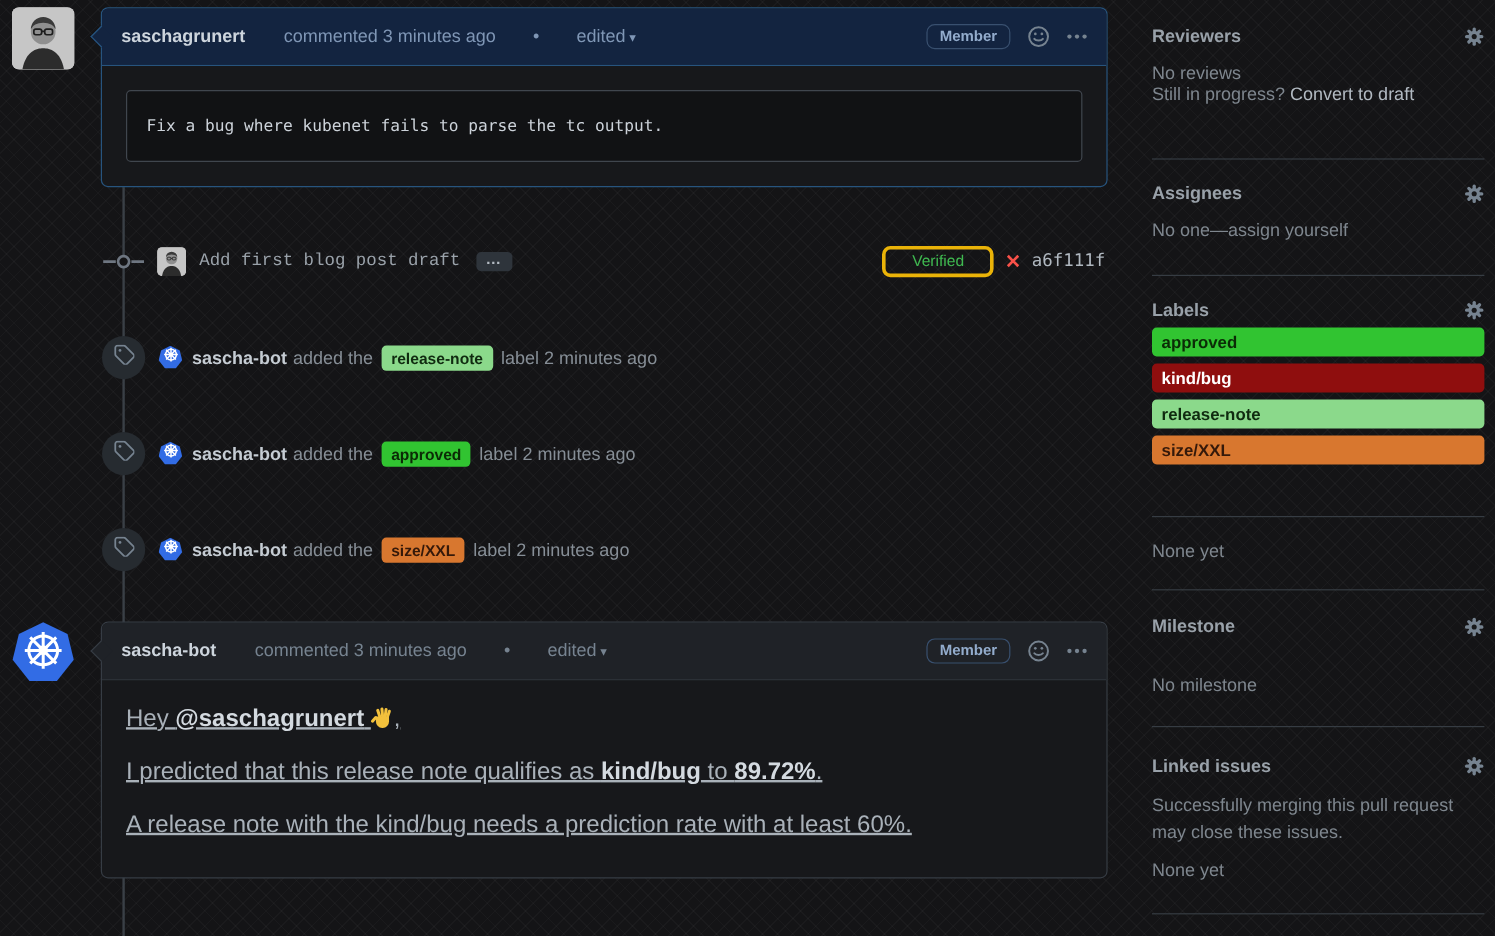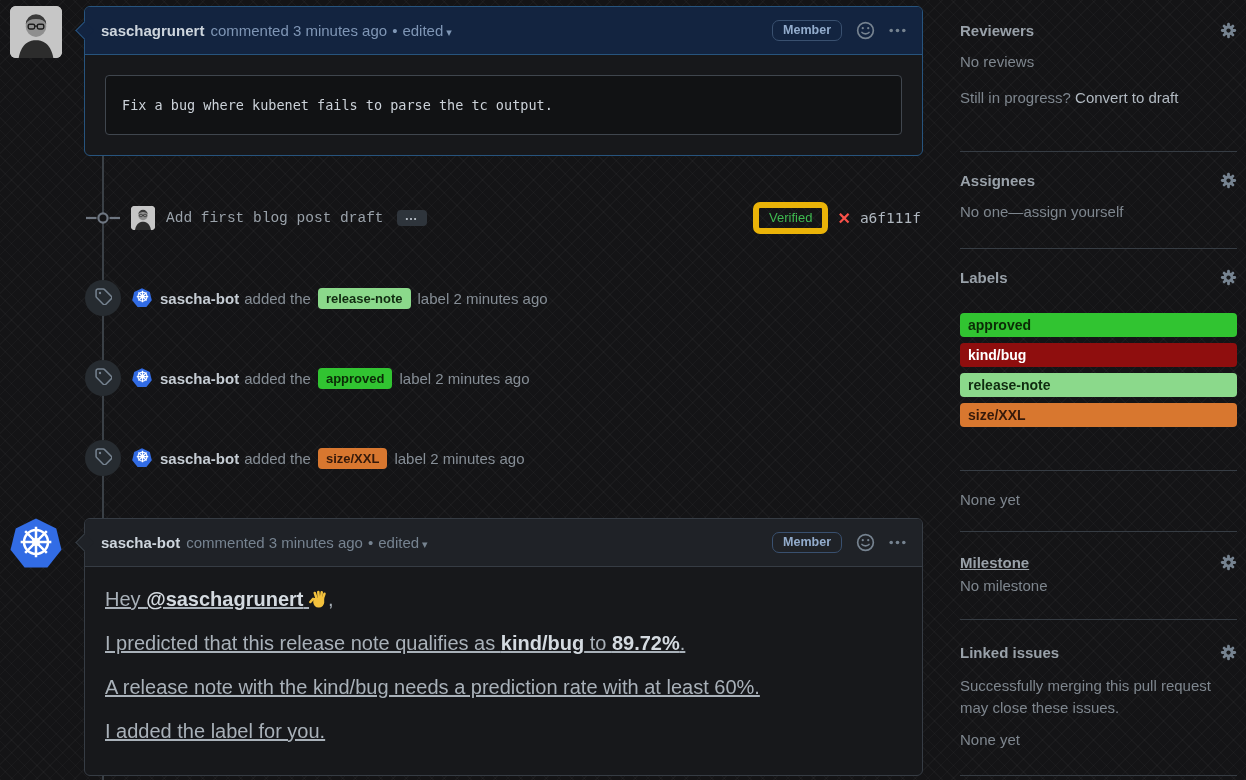--- a/index.html
+++ b/index.html
@@ -21,21 +21,21 @@
     clip-path:polygon(50% 1%, 89% 20%, 99% 61%, 72% 95%, 28% 95%, 1% 61%, 11% 20%);}
   .avatar-sm{width:24px;height:24px;border-radius:4px;overflow:hidden;background:#c9c9c9;flex:0 0 auto;}
   .avatar-bot-sm{width:20px;height:20px;flex:0 0 auto;display:flex;align-items:center;justify-content:center;background:#326ce5;
     clip-path:polygon(50% 1%, 89% 20%, 99% 61%, 72% 95%, 28% 95%, 1% 61%, 11% 20%);}
   .avatar-lg svg.person, .avatar-sm svg.person{display:block;width:100%;height:100%;}
 
   
   .comment{position:absolute;left:84px;width:837px;border-radius:6px;z-index:1;background:#17181b;}
   .comment-1{top:6px;border:1px solid #27547e;}
   .comment-2{top:518px;border:1px solid #363c44;}
-  .comment-header{height:47px;display:flex;align-items:center;padding:0 16px;border-radius:5px 5px 0 0;font-size:15px;position:relative;}
+  .comment-header{height:47px;display:flex;align-items:center;padding:0 16px;border-radius:5px 5px 0 0;font-size:15px;position:relative;gap:26px;}
   .comment-1 .comment-header{background:#132440;border-bottom:1px solid #27547e;color:#7f96b5;}
   .comment-2 .comment-header{background:#1f2227;border-bottom:1px solid #363c44;color:#768390;}
   .comment-arrow{position:absolute;left:-7px;top:17px;width:12px;height:12px;transform:rotate(45deg);z-index:3;}
   .comment-1 .comment-arrow{background:#132440;border-left:1px solid #27547e;border-bottom:1px solid #27547e;}
   .comment-2 .comment-arrow{background:#1f2227;border-left:1px solid #363c44;border-bottom:1px solid #363c44;}
   .author{font-weight:bold;color:#cdd5dd;margin-right:6px;cursor:pointer;}
   .meta{margin-right:5px;}
   .sep{margin-right:5px;}
   .edited{cursor:pointer;}
   .caret{font-size:11px;margin-left:3px;}
@@ -52,21 +52,21 @@
   .wave-slot svg{vertical-align:-3px;}
 
   
   .commit-event{position:absolute;left:84px;top:202px;width:837px;height:32px;display:flex;align-items:center;z-index:1;}
   .commit-icon-slot{margin-left:1px;display:flex;align-items:center;}
   .commit-event .avatar-sm{margin-left:10px;}
   .commit-msg{margin-left:11px;font-family:Liberation Mono, monospace;font-size:14.5px;color:#9aa2aa;cursor:pointer;}
   .expander-btn{margin-left:13px;background:#2e343b;color:#b3bac2;border-radius:4px;font-size:13px;font-weight:bold;
     padding:1px 8px 5px 8px;line-height:10px;cursor:pointer;letter-spacing:1px;}
   .commit-right{margin-left:auto;display:flex;align-items:center;gap:9px;}
-  .verified-badge{border:6px solid #eab308;border-radius:7px;color:#3fb950;font-size:13px;padding:2px 10px;line-height:1.3;}
+  .verified-badge{border:3px solid #eab308;border-radius:7px;color:#3fb950;font-size:13px;padding:2px 22px;line-height:1.3;}
   .status-x{color:#f85149;font-weight:bold;font-size:16px;cursor:pointer;}
   .commit-sha{font-family:"DejaVu Sans Mono", monospace;font-size:14.5px;color:#b0b8c0;cursor:pointer;}
 
   
   .label-events{position:absolute;left:84px;top:280px;width:837px;z-index:1;}
   .label-event{height:36px;display:flex;align-items:center;margin-bottom:44px;}
   .tag-circle{width:36px;height:36px;margin-left:1px;border-radius:50%;background:#262b30;display:flex;align-items:center;justify-content:center;flex:0 0 auto;}
   .label-event .avatar-bot-sm{margin-left:11px;}
   .le-text{margin-left:8px;font-size:15px;color:#868e96;display:flex;align-items:center;flex-wrap:nowrap;}
   .le-actor{font-weight:bold;color:#c5ccd3;margin-right:5px;cursor:pointer;}
@@ -74,28 +74,28 @@
   .le-post{margin-left:7px;}
   .pill{display:inline-block;font-weight:bold;font-size:13px;padding:4px 8px;border-radius:4px;line-height:1;cursor:pointer;}
 
   
   .sidebar{position:absolute;left:960px;top:0;width:277px;z-index:1;}
   .sb-section{border-bottom:1px solid #363c43;}
   .sb-head{display:flex;align-items:flex-start;justify-content:space-between;font-size:15px;font-weight:bold;color:#99a1a9;cursor:pointer;}
   .sb-body{font-size:15px;color:#7e868e;}
   .gear-slot{display:flex;align-items:center;}
   .s1{padding:22px 0 45px;} .s1 .sb-head{margin-bottom:14px;}
-  .s1 .hint{margin-top:19px;}
+  .s1 .hint{margin-top:0;}
   .link-strong{color:#b2bac2;cursor:pointer;}
   .link-plain{cursor:pointer;}
   .s2{padding:20px 0 28px;} .s2 .sb-head{margin-bottom:14px;}
-  .s3{padding:20px 0 37px;} .s3 .sb-head{margin-bottom:27px;gap:37px;}
+  .s3{padding:20px 0 37px;} .s3 .sb-head{margin-bottom:6px;gap:37px;}
   .sb-label{height:24px;line-height:24px;font-size:14px;font-weight:bold;padding:0 8px;border-radius:4px;margin-bottom:6px;cursor:pointer;}
   .s4{padding:20px 0 23px;} .s4 .sb-head{margin-bottom:14px;}
-  .s5{padding:22px 0 25px;} .s5 .sb-head{margin-bottom:6px;text-decoration:underline;}
+  .s5{padding:22px 0 25px;} .s5 .sb-head{margin-bottom:32px;}
   .s6{padding:24px 0 27px;} .s6 .sb-head{margin-bottom:14px;}
   .s6 .desc{line-height:22px;}
   .s6 .none{margin-top:12px;}
 </style>
 </head>
 <body>
 
 <div class="timeline-line"></div>
 
 <div class="avatar-lg avatar-author">
@@ -293,21 +293,20 @@
               <rect x="5.6" y="1.6" width="2.7" height="8.5" rx="1.35" transform="rotate(-18 7 5.8)"></rect>
               <rect x="8.7" y="0.7" width="2.7" height="9" rx="1.35" transform="rotate(-5 10 5.2)"></rect>
               <rect x="11.7" y="1.1" width="2.7" height="8.5" rx="1.35" transform="rotate(7 13 5.3)"></rect>
               <rect x="14.3" y="2.5" width="2.6" height="7.2" rx="1.3" transform="rotate(19 15.6 6)"></rect>
               <rect x="1.6" y="7.6" width="2.7" height="7" rx="1.35" transform="rotate(42 3 11)"></rect>
               <path d="M4.5 8.5 h11.5 a0 0 0 0 1 0 0 v4.5 a5.5 5.5 0 0 1 -5.5 5.5 h-0.5 a5.5 5.5 0 0 1 -5.5 -5.5 Z"></path>
             </g>
           </svg></span><span>,</span></p>
       <p><span>I predicted that this release note qualifies as </span><span class="b">kind/bug</span><span> to </span><span class="b">89.72%</span><span>.</span></p>
       <p><span>A release note with the kind/bug needs a prediction rate with at least 60%.</span></p>
-      <p><span>I added the label for you.</span></p>
     </div>
 </section>
 
 <aside class="sidebar">
   <div class="sb-section s1">
     <div class="sb-head">
         <span>Reviewers</span>
         <span class="gear-slot">
           <svg width="17" height="17" viewBox="0 0 16 16">
             <g fill="#768390">

